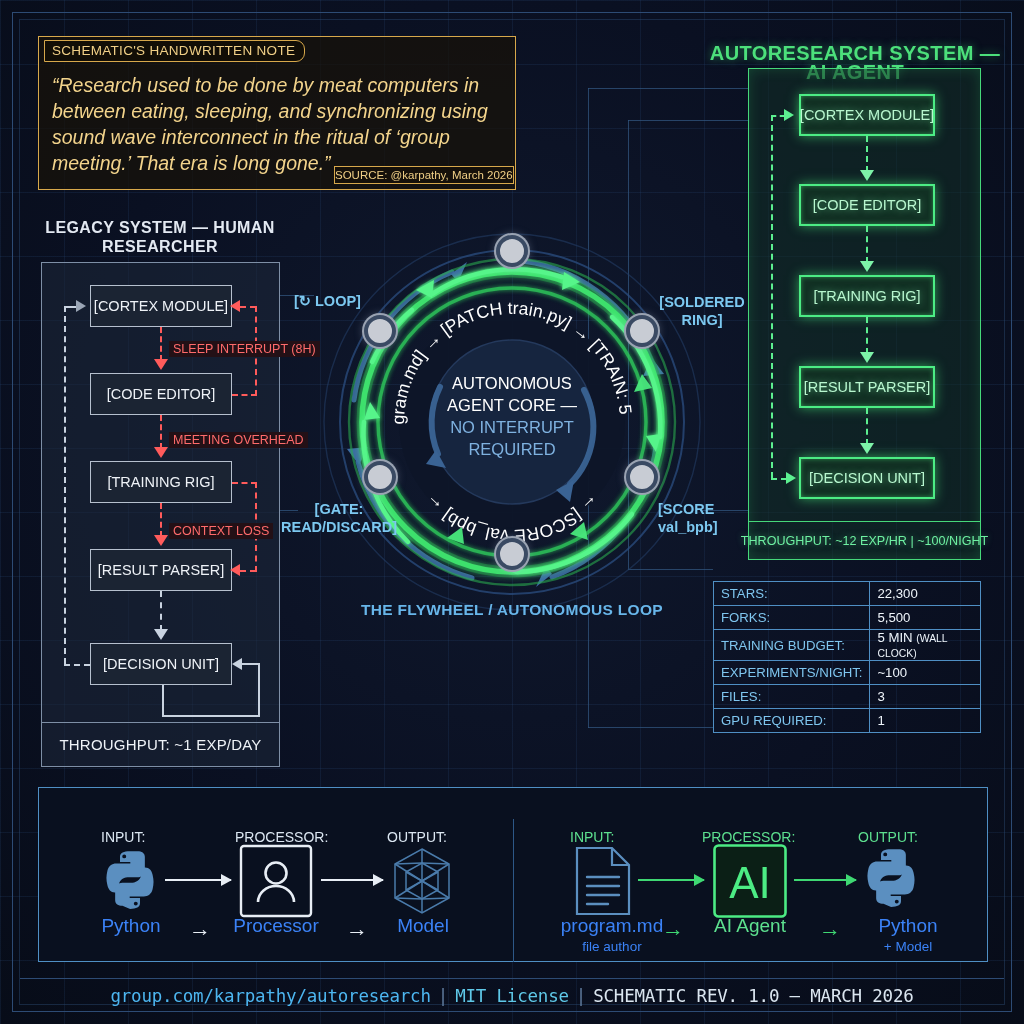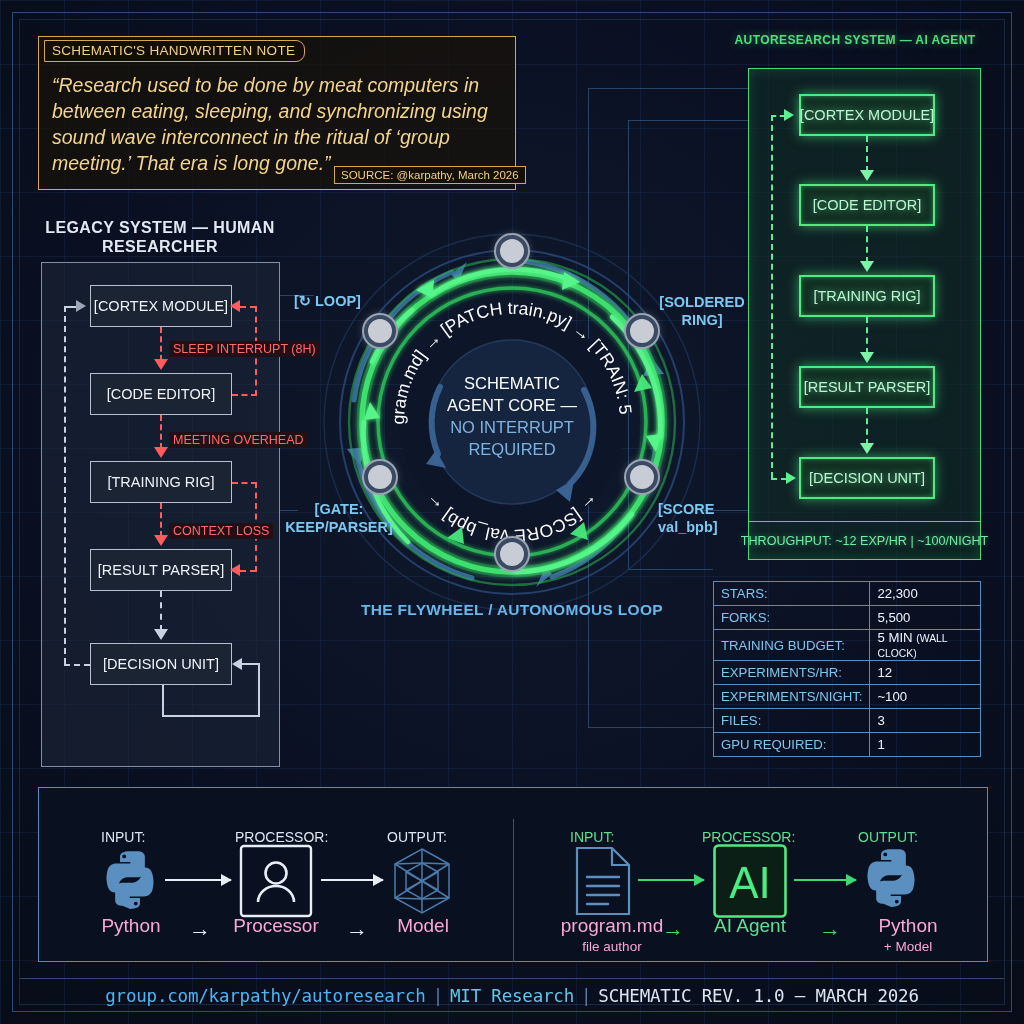--- a/index.html
+++ b/index.html
@@ -44,30 +44,30 @@
     font-size: 13.5px; letter-spacing: .3px; color: #f0cf86; white-space: nowrap;
   }
   #note-text {
     position: absolute; left: 52px; top: 72px; width: 450px;
     font-style: italic; font-size: 19.5px; line-height: 26px;
     color: #f3d48c; font-weight: 500;
   }
   #note-src {
     position: absolute; left: 334px; top: 166px;
     border: 1.4px solid #d7a84b; background: #15100a;
-    padding: 2px 6px; font-size: 11.5px; color: #f0cf86; white-space: nowrap;
+    padding: 2px 0; font-size: 11.5px; color: #f0cf86; white-space: nowrap;
   }
 
   
   .sec-title {
     position: absolute; font-weight: bold; letter-spacing: .4px;
     text-align: center; line-height: 19px;
   }
   #legacy-title { left: 40px; top: 218px; width: 240px; font-size: 16px; color: #e3e9f2; }
-  #ai-title { left: 700px; top: 31px; width: 310px; font-size: 12px; color: #4ce07b;
+  #ai-title { left: 700px; top: 44px; width: 310px; font-size: 20px; color: #4ce07b;
               text-shadow: 0 0 9px rgba(60,220,120,.55); }
 
   
   #legacy-panel {
     position: absolute; left: 41px; top: 262px; width: 239px; height: 505px;
     border: 1.4px solid #7e8fa6; background: rgba(30,40,58,0.55);
   }
   .lbox {
     position: absolute; left: 48px; width: 142px; height: 42px;
     border: 1.6px solid #b6c0ce; background: #1b2433;
@@ -176,21 +176,21 @@
     color: #f0f5fb; font-size: 17px; letter-spacing: .4px;
   }
   #para-div { position: absolute; left: 50%; top: 31px; width: 1px; height: 143px;
               background: #2d5887; }
   .half { position: absolute; top: 31px; width: 475px; height: 143px; }
   #half-l { left: 0; } #half-r { left: 475px; }
   .cap { position: absolute; top: 10px; font-size: 14px; white-space: nowrap; }
   .cap.blue { color: #dce7f2; } .cap.green { color: #5de08f; }
   .nm { position: absolute; top: 96px; text-align: center; white-space: nowrap;
         font-size: 19px; line-height: 21px; }
-  .nm.w { color: #f9a8d4; } .nm.g { color: #5de08f; }
+  .nm.w { color: #3b82f6; } .nm.g { color: #5de08f; }
   .nm .sub { font-size: 13.5px; display: block; }
   .barrow { position: absolute; top: 60px; height: 2px; }
   .barrow i { position: absolute; right: -1px; top: -5px; width: 0; height: 0;
               border-top: 6px solid transparent; border-bottom: 6px solid transparent; }
   .chev { position: absolute; top: 97px; font-size: 22px; }
 
   
   #footer {
     position: absolute; left: 20px; top: 978px; width: 984px; height: 34px;
     border-top: 1px solid #2d4b74;
@@ -260,20 +260,21 @@
     <div class="vdash" style="left:213px;top:219px;height:90px;"></div>
     <div class="hdash" style="left:198px;top:307px;width:16px;"></div>
     <div class="tri-l" style="left:188px;top:301px;border-right:10px solid #ff5b5b;"></div>
 
     <div class="sline" style="left:120px;top:422px;width:2px;height:32px;"></div>
     <div class="sline" style="left:120px;top:452px;width:98px;height:2px;"></div>
     <div class="sline" style="left:216px;top:401px;width:2px;height:53px;"></div>
     <div class="sline" style="left:200px;top:400px;width:18px;height:2px;"></div>
     <div class="tri-l" style="left:190px;top:395px;border-right:10px solid #c9d3e0;"></div>
 
+    <div id="legacy-foot">THROUGHPUT: ~1 EXP/DAY</div>
   </div>
 
   <div class="rlabel" id="rl0">SLEEP INTERRUPT (8H)</div>
   <div class="rlabel" id="rl1">MEETING OVERHEAD</div>
   <div class="rlabel" id="rl2">CONTEXT LOSS</div>
 
   <div id="ai-title" class="sec-title">AUTORESEARCH SYSTEM — AI AGENT</div>
 
   <div id="ai-panel">
     <div class="gbox" id="gb0">[CORTEX MODULE]</div>
@@ -378,42 +379,42 @@
 
       <text font-family="Liberation Sans, sans-serif" font-size="17.5" fill="#ffffff" font-weight="500">
         <textPath href="#arcTop" startOffset="50%" text-anchor="middle" id="tp-top">[READ program.md] → [PATCH train.py] → [TRAIN: 5MIN FIXED]</textPath>
       </text>
       <text font-family="Liberation Sans, sans-serif" font-size="17.5" fill="#ffffff" font-weight="500">
         <textPath href="#arcBottom" startOffset="50%" text-anchor="middle" id="tp-bot">← [SCORE val_bpb] ←</textPath>
       </text>
     </svg>
 
     <div id="core-text">
-      <span class="w">SCHEMATIC</span><br>
+      <span class="w">AUTONOMOUS</span><br>
       <span class="w">AGENT CORE —</span><br>
       <span class="b">NO INTERRUPT</span><br>
       <span class="b">REQUIRED</span>
     </div>
 
     <div class="node" style="left:184px;top:13px;"></div>
     <div class="node" style="left:52px;top:93px;"></div>
     <div class="node" style="left:314px;top:93px;"></div>
     <div class="node" style="left:52px;top:239px;"></div>
     <div class="node" style="left:314px;top:239px;"></div>
     <div class="node" style="left:184px;top:316px;"></div>
   </div>
 
   <div class="ring-label" style="left:294px;top:292px;">[↻ LOOP]</div>
   <div class="ring-label" style="left:652px;top:293px;text-align:center;width:100px;">
     <span>[SOLDERED</span><br>
     <span>RING]</span>
   </div>
   <div class="ring-label" style="left:280px;top:500px;text-align:center;width:118px;">
     <span>[GATE:</span><br>
-    <span>KEEP/PARSER]</span>
+    <span>READ/DISCARD]</span>
   </div>
   <div class="ring-label" style="left:658px;top:500px;width:100px;">
     <span>[SCORE</span><br>
     <span>val_bpb]</span>
   </div>
 
   <div id="fly-caption">THE FLYWHEEL / AUTONOMOUS LOOP</div>
 
   <table id="stats">
     <tbody id="stats-body">
@@ -423,24 +424,20 @@
         </tr>
         <tr>
           <td class="k">FORKS:</td>
           <td class="v">5,500</td>
         </tr>
         <tr>
           <td class="k">TRAINING BUDGET:</td>
           <td class="v">5 MIN <span class="sm">(WALL CLOCK)</span></td>
         </tr>
         <tr>
-          <td class="k">EXPERIMENTS/HR:</td>
-          <td class="v">12</td>
-        </tr>
-        <tr>
           <td class="k">EXPERIMENTS/NIGHT:</td>
           <td class="v">~100</td>
         </tr>
         <tr>
           <td class="k">FILES:</td>
           <td class="v">3</td>
         </tr>
         <tr>
           <td class="k">GPU REQUIRED:</td>
           <td class="v">1</td>
@@ -540,18 +537,18 @@
       <div class="nm w" style="left:330px;width:128px;">
         <span>Python</span>
         <span class="sub">+ Model</span>
       </div>
     </div>
   </div>
 
   <div id="footer">
     <span class="u">group.com/karpathy/autoresearch</span>
     <span class="sep">|</span>
-    <span class="m">MIT Research</span>
+    <span class="m">MIT License</span>
     <span class="sep">|</span>
     <span class="r">SCHEMATIC REV. 1.0 — MARCH 2026</span>
   </div>
 
 </div>
 
 </body></html>

